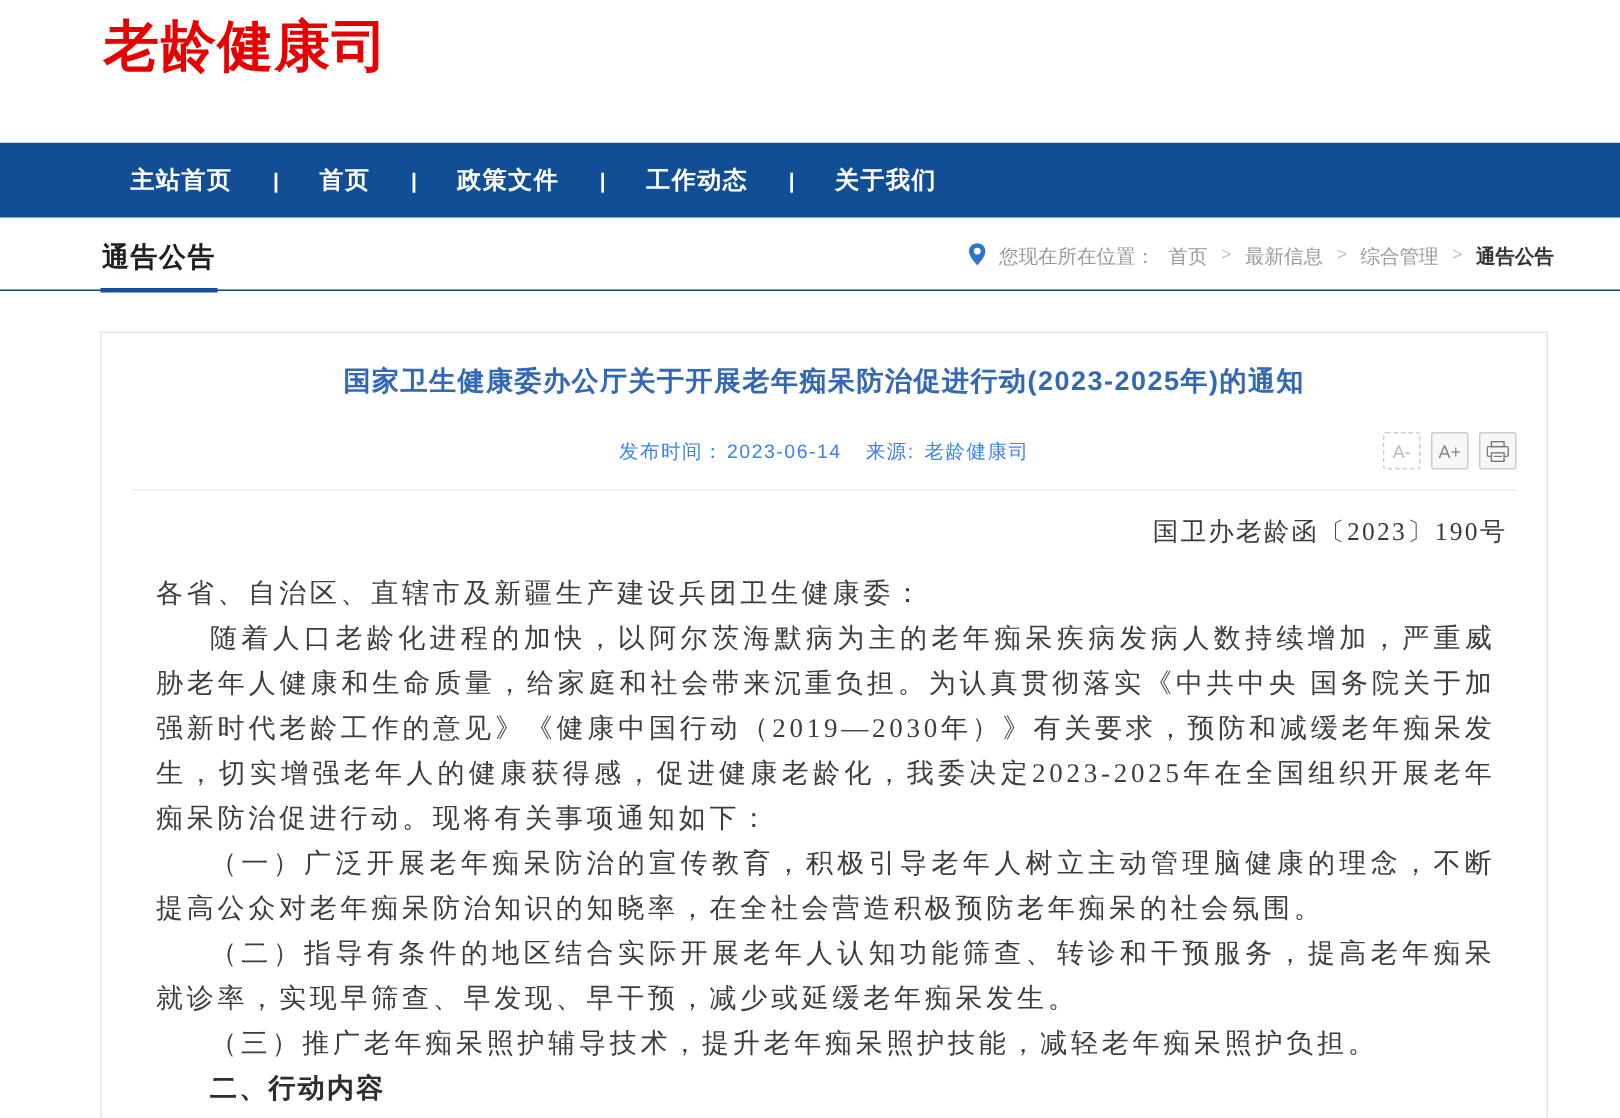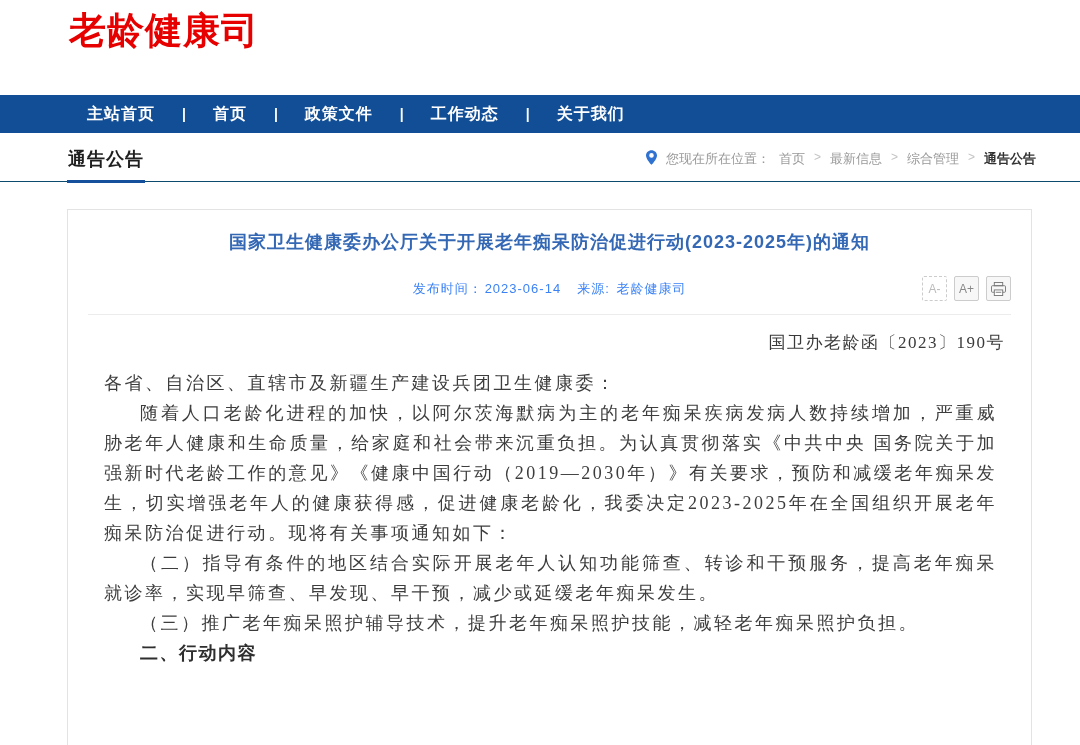--- a/index.html
+++ b/index.html
@@ -14,21 +14,21 @@
   
   .site-header { height:95px; position:relative; background:#fff; }
   .logo {
     position:absolute; left:69px; top:9px;
     font-size:37px; font-weight:900; color:#e60000;
     letter-spacing:1px; line-height:44px; cursor:pointer;
   }
 
   
   .main-nav {
-    height:38px; background:#114e96;
+    height:50px; background:#114e96;
     display:flex; align-items:center;
     padding-left:60px;
   }
   .nav-item {
     color:#fff; font-weight:bold; font-size:16px;
     padding:0 27px; letter-spacing:1px; cursor:pointer; white-space:nowrap;
   }
   .nav-sep { color:#fff; font-size:14px; font-weight:bold; }
 
   
@@ -160,17 +160,18 @@
     </div>
   </div>
 
   <div class="divider"></div>
 
   <div class="doc-number">国卫办老龄函〔2023〕190号</div>
 
   <div class="article-body">
       <p class="salutation">各省、自治区、直辖市及新疆生产建设兵团卫生健康委：</p>
       <p class="paragraph">随着人口老龄化进程的加快，以阿尔茨海默病为主的老年痴呆疾病发病人数持续增加，严重威胁老年人健康和生命质量，给家庭和社会带来沉重负担。为认真贯彻落实《中共中央 国务院关于加强新时代老龄工作的意见》《健康中国行动（2019—2030年）》有关要求，预防和减缓老年痴呆发生，切实增强老年人的健康获得感，促进健康老龄化，我委决定2023-2025年在全国组织开展老年痴呆防治促进行动。现将有关事项通知如下：</p>
+      <p class="paragraph">（一）广泛开展老年痴呆防治的宣传教育，积极引导老年人树立主动管理脑健康的理念，不断提高公众对老年痴呆防治知识的知晓率，在全社会营造积极预防老年痴呆的社会氛围。</p>
       <p class="paragraph">（二）指导有条件的地区结合实际开展老年人认知功能筛查、转诊和干预服务，提高老年痴呆就诊率，实现早筛查、早发现、早干预，减少或延缓老年痴呆发生。</p>
       <p class="paragraph">（三）推广老年痴呆照护辅导技术，提升老年痴呆照护技能，减轻老年痴呆照护负担。</p>
       <p class="heading">二、行动内容</p>
     </div>
 </main>
 
 </body></html>

